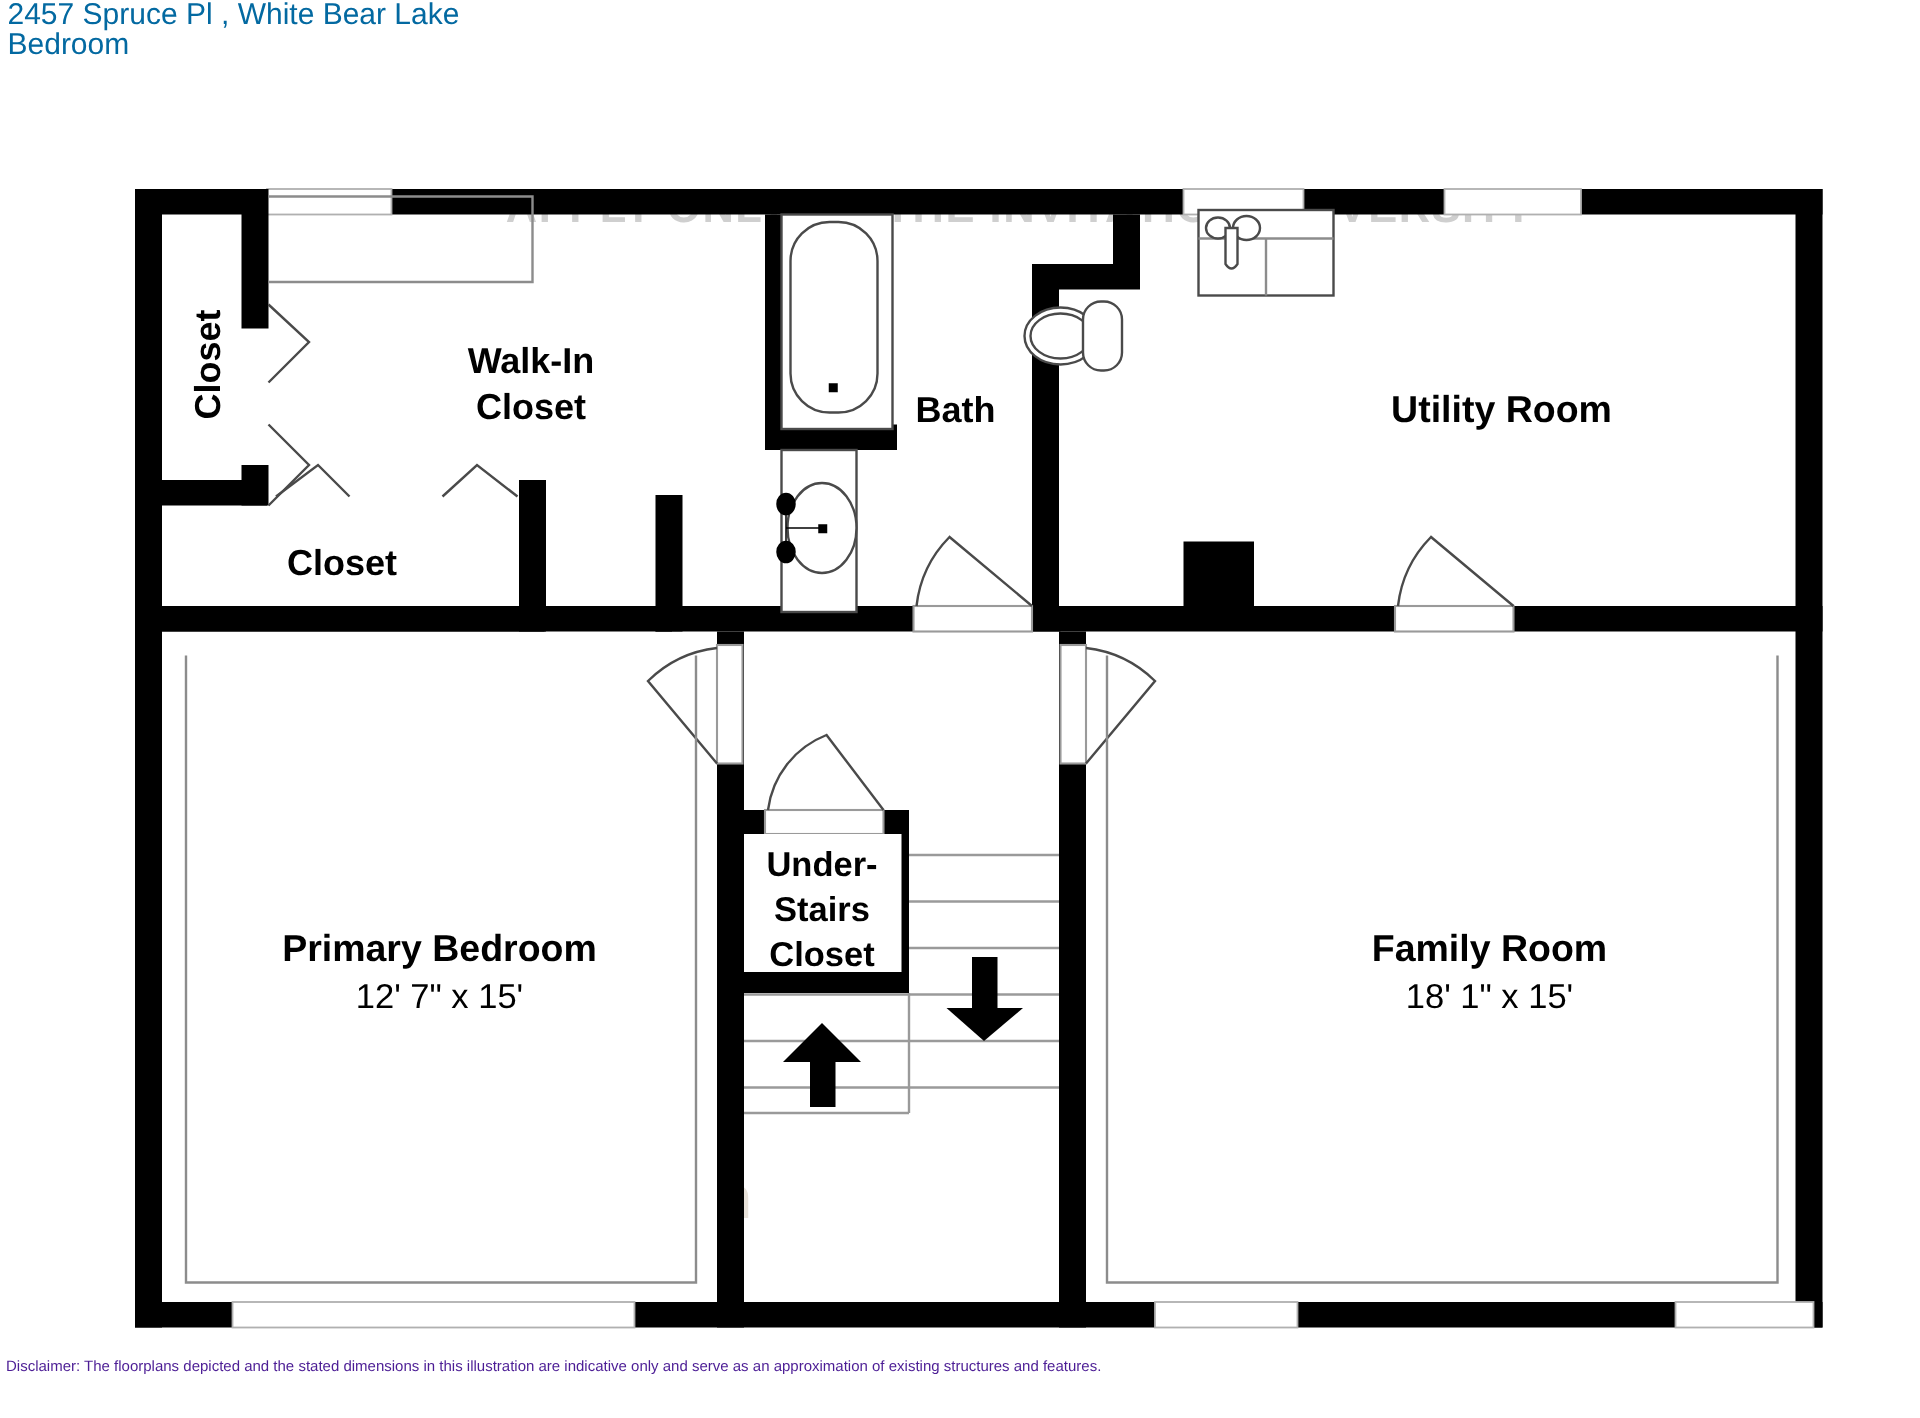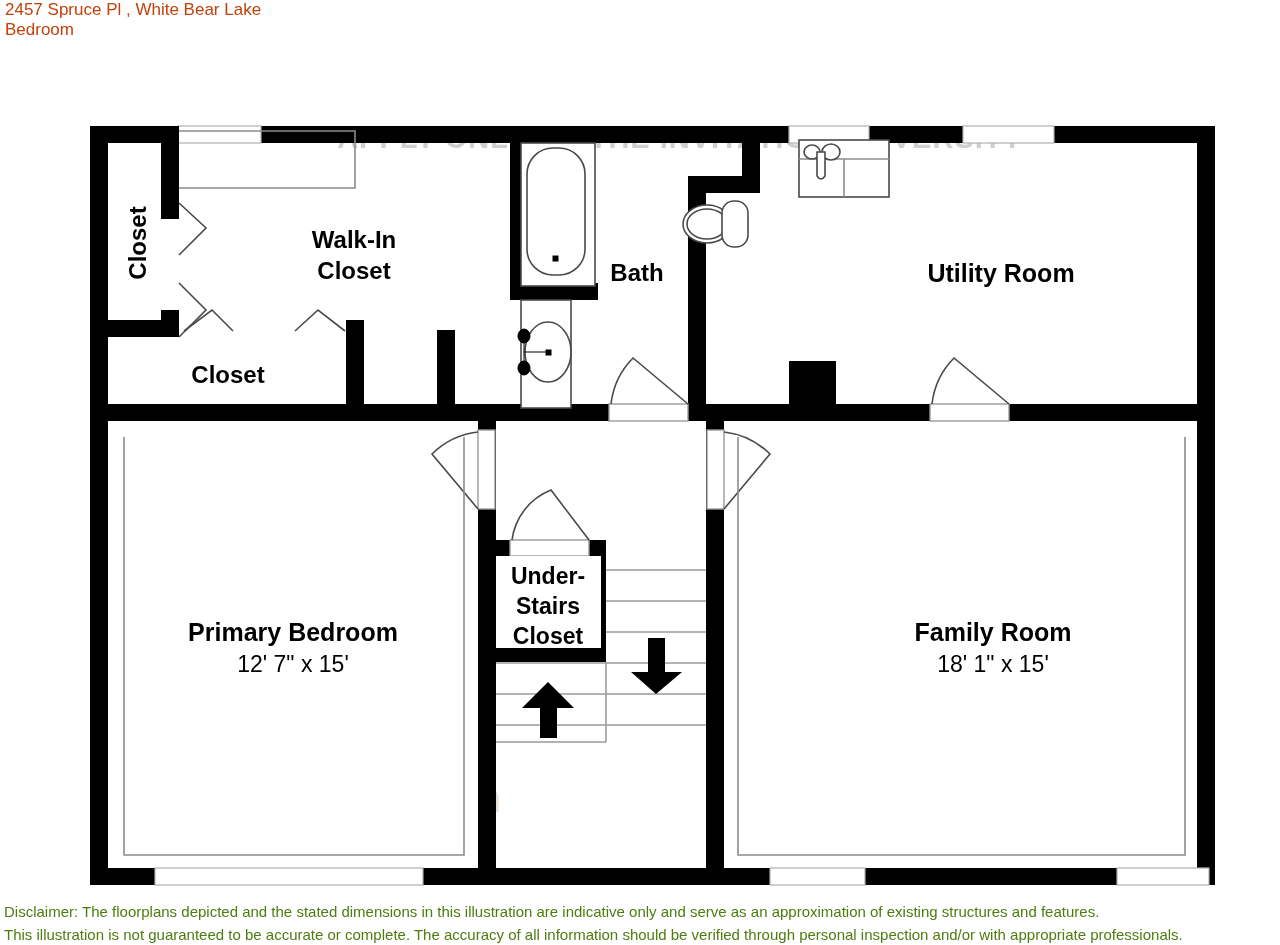--- a/index.html
+++ b/index.html
@@ -16,40 +16,40 @@
     overflow: hidden;
     position: relative;
   }
   .header {
     position: absolute;
     left: 5px;
     top: 0px;
     line-height: 20px;
   }
   .header-line {
-    font-size: 17px;
-    color: #c2410c;
+    font-size: 20px;
+    color: #0369a1;
     white-space: nowrap;
   }
   .plan-wrap {
     position: absolute;
     left: 0;
     top: 0;
     width: 1280px;
     height: 945px;
   }
   .footer {
     position: absolute;
     left: 4px;
     top: 900px;
     line-height: 23px;
   }
   .footer-line {
-    font-size: 15px;
-    color: #4d7c0f;
+    font-size: 10px;
+    color: #4c1d95;
     white-space: nowrap;
   }
   svg { display: block; }
   .wall { fill: #000000; }
   .fixture {
     fill: #ffffff;
     stroke: #4a4a4a;
     stroke-width: 1.6;
   }
   .fixture-dark {
@@ -340,14 +340,13 @@
   <g>
     <path class="shelf" d="M 124 437 L 124 855 L 464 855 L 464 437"></path>
     <path class="shelf" d="M 738 437 L 738 855 L 1185 855 L 1185 437"></path>
   </g>
 
 </svg>
 </div>
 
 <div class="footer">
   <div class="footer-line">Disclaimer: The floorplans depicted and the stated dimensions in this illustration are indicative only and serve as an approximation of existing structures and features.</div>
-  <div class="footer-line">This illustration is not guaranteed to be accurate or complete. The accuracy of all information should be verified through personal inspection and/or with appropriate professionals.</div>
 </div>
 
 </body></html>

